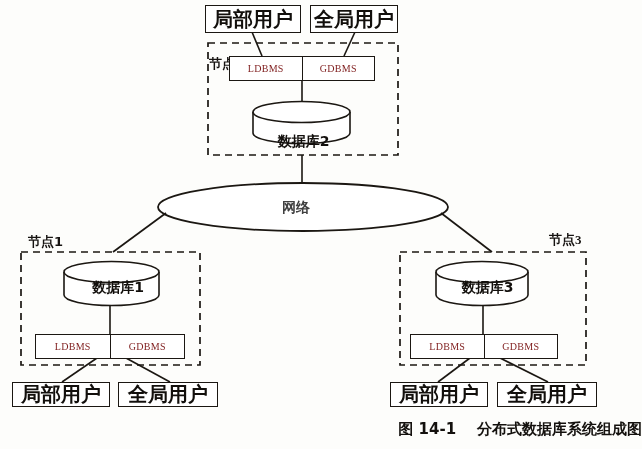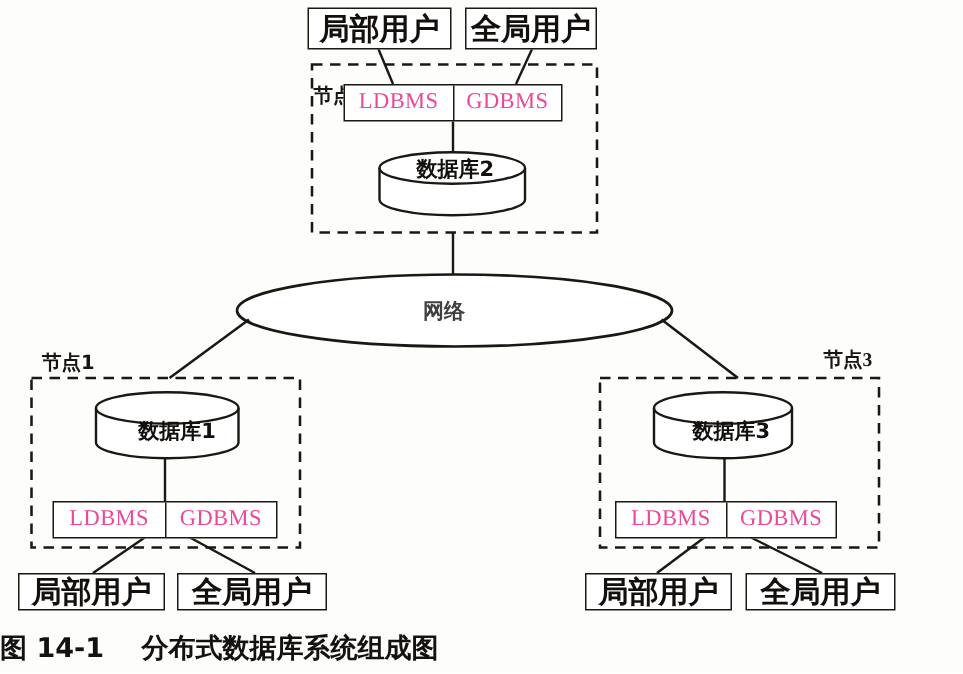--- a/index.html
+++ b/index.html
@@ -54,22 +54,22 @@
     border: 1.6px solid #1b1712;
     background: #ffffff;
     display: flex;
   }
   .dbms-pair > div {
     flex: 1 1 50%;
     display: flex;
     align-items: center;
     justify-content: center;
     font-family: "Liberation Serif", "DejaVu Serif", serif;
-    font-size: 15px;
-    color: #ec4899;
+    font-size: 10px;
+    color: #7f1d1d;
     letter-spacing: 0.3px;
     white-space: nowrap;
   }
   .dbms-pair > div.left {
     border-right: 1.6px solid #1b1712;
   }
   .cyl-text {
     position: absolute;
     font-family: "DejaVu Sans", "Liberation Sans", sans-serif;
     font-size: 14px;
@@ -84,23 +84,23 @@
     font-size: 14px;
     font-weight: bold;
     color: #404040;
     white-space: nowrap;
   }
   .caption {
     position: absolute;
     left: 0;
     right: 0;
     top: 420px;
-    text-align: left;
-    font-family: "DejaVu Sans", "Liberation Sans", sans-serif;
-    font-size: 18px;
+    text-align: right;
+    font-family: "DejaVu Sans", "Liberation Sans", sans-serif;
+    font-size: 15px;
     font-weight: bold;
     color: #14110e;
     white-space: pre;
   }
 </style>
 </head>
 <body>
 
 <div id="canvas">
 
@@ -159,21 +159,21 @@
 
   <div class="box cjk" style="left:310px; top:5px; width:88px; height:28px;">
     <span>全局用户</span>
   </div>
 
   <div class="dbms-pair" style="left:229px; top:56px; width:146px; height:25px;">
     <div class="left">LDBMS</div>
     <div>GDBMS</div>
   </div>
 
-  <div class="cyl-text" style="left:253px; top:104px; width:101px;">数据库2</div>
+  <div class="cyl-text" style="left:253px; top:133px; width:101px;">数据库2</div>
 
   <div class="net-text" style="left:282px; top:199px;">网络</div>
 
   <div class="node-label" style="left:28px; top:233px;">节点1</div>
 
   <div class="cyl-text" style="left:64px; top:279px; width:108px;">数据库1</div>
 
   <div class="dbms-pair" style="left:35px; top:334px; width:150px; height:25px;">
     <div class="left">LDBMS</div>
     <div>GDBMS</div>

